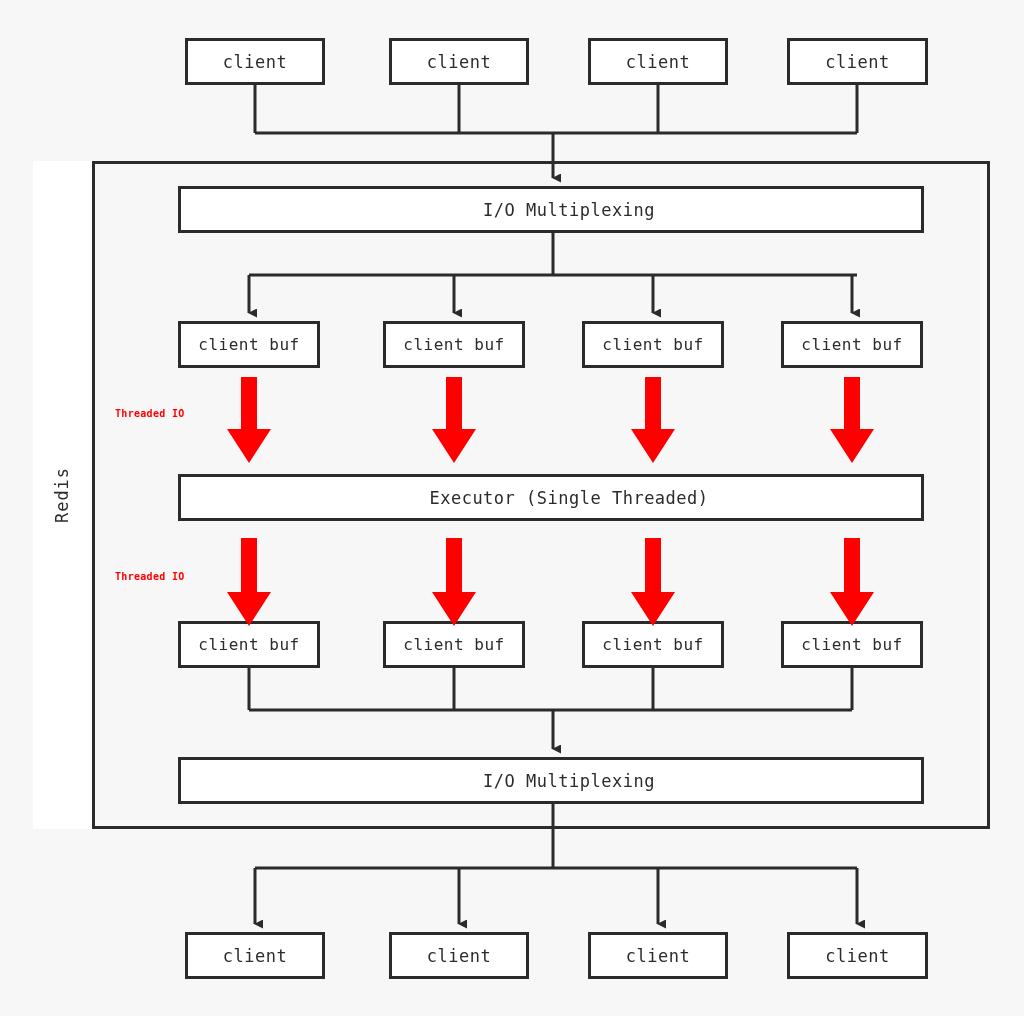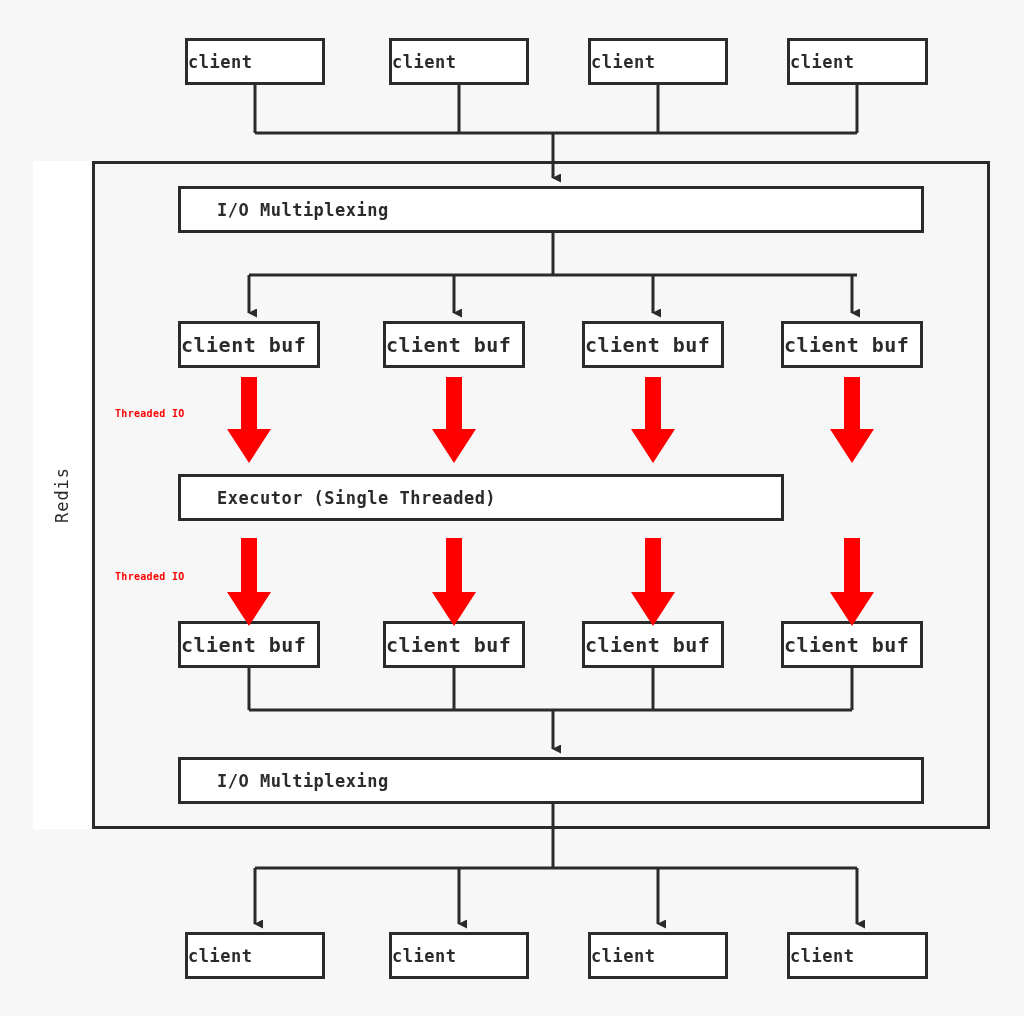--- a/index.html
+++ b/index.html
@@ -21,30 +21,29 @@
     width: 1024px;
     height: 1016px;
   }
   .node {
     position: absolute;
     background: #ffffff;
     border: 3px solid #2b2b2b;
     box-sizing: border-box;
     display: flex;
     align-items: center;
-    justify-content: flex-start;
+    justify-content: center;
     color: #2b2b2b;
     font-size: 17px;
     letter-spacing: 0.5px;
     white-space: nowrap;
     z-index: 3;
-    font-weight: bold;
   }
   .client-box { font-size: 17px; }
-  .buf-box { font-size: 20px; }
+  .buf-box { font-size: 16px; }
   .wide-box { font-size: 17px; padding-left: 36px; }
 
   .redis-container {
     position: absolute;
     border: 3px solid #2b2b2b;
     box-sizing: border-box;
     background: #f7f7f7;
     z-index: 1;
   }
   .redis-strip {
@@ -130,21 +129,21 @@
   </div>
   <div class="node buf-box" style="left:582px; top:321px; width:142px; height:47px;">
     <span>client buf</span>
   </div>
   <div class="node buf-box" style="left:781px; top:321px; width:142px; height:47px;">
     <span>client buf</span>
   </div>
 
   <div class="tio-label" style="left:115px; top:408px;">Threaded IO</div>
 
-  <div class="node wide-box" style="left:178px; top:474px; width:606px; height:47px;">
+  <div class="node wide-box" style="left:178px; top:474px; width:746px; height:47px;">
     <span>Executor (Single Threaded)</span>
   </div>
 
   <div class="tio-label" style="left:115px; top:571px;">Threaded IO</div>
 
   <div class="node buf-box" style="left:178px; top:621px; width:142px; height:47px;">
     <span>client buf</span>
   </div>
   <div class="node buf-box" style="left:383px; top:621px; width:142px; height:47px;">
     <span>client buf</span>

